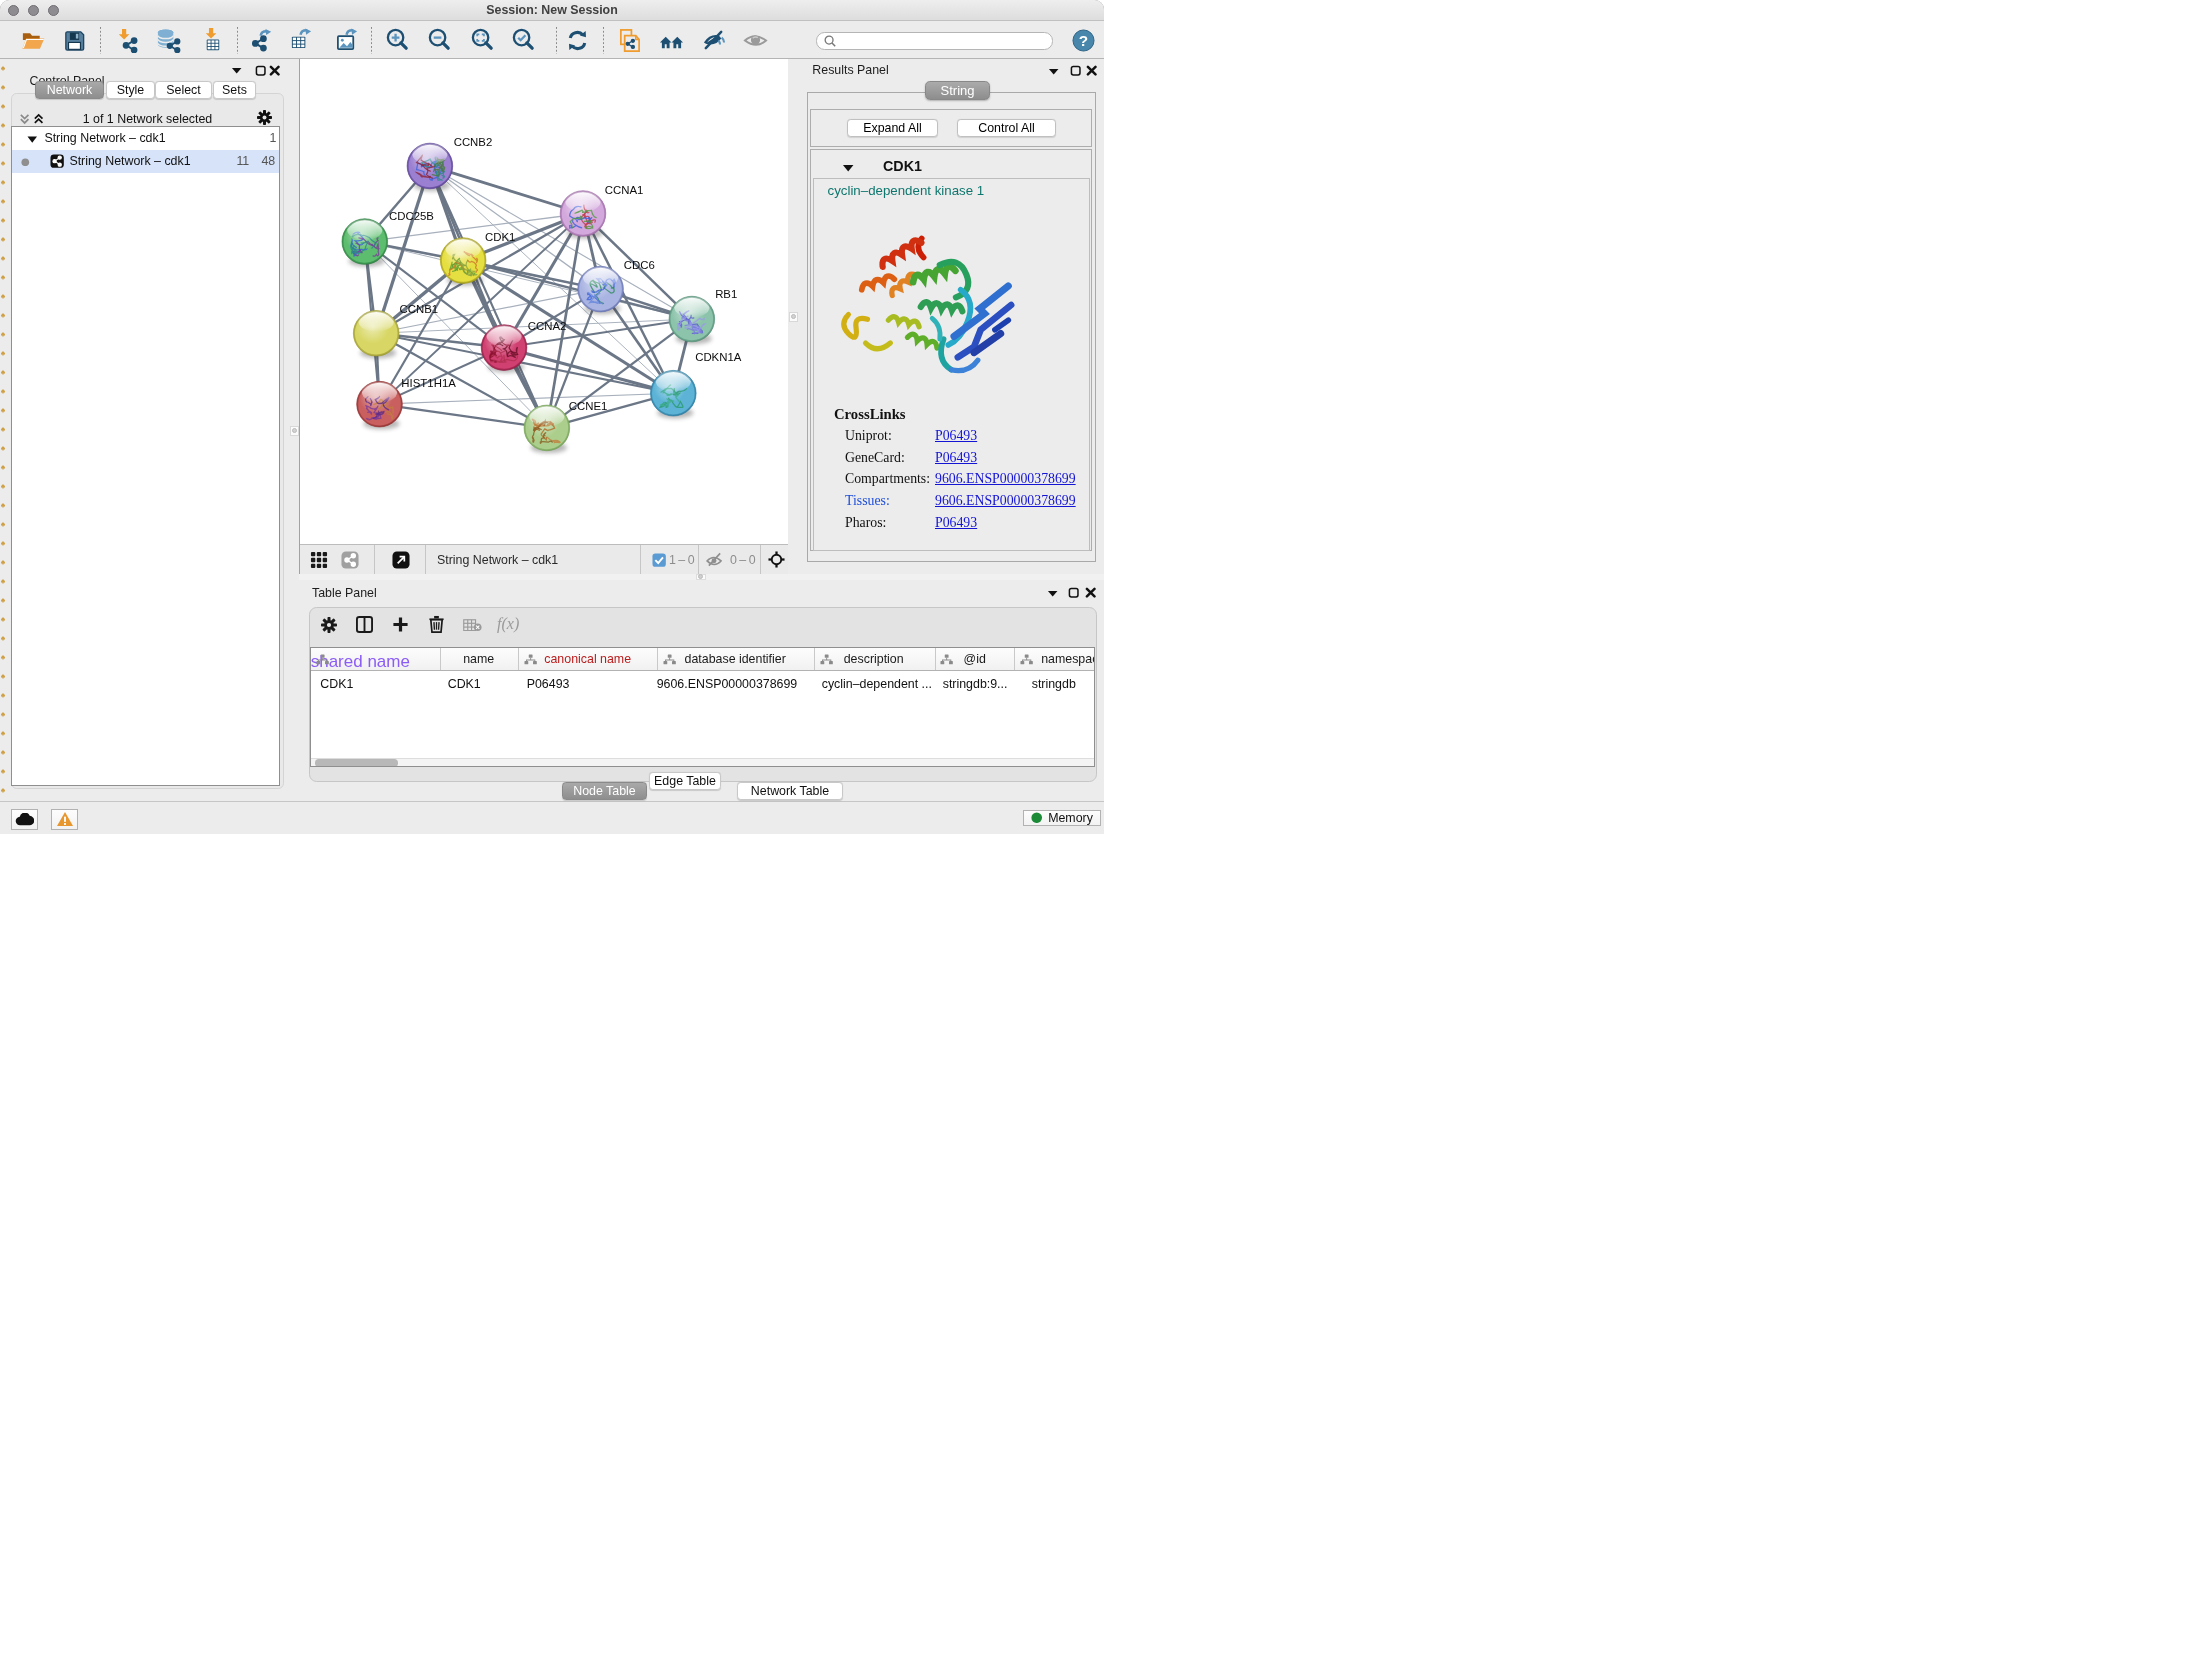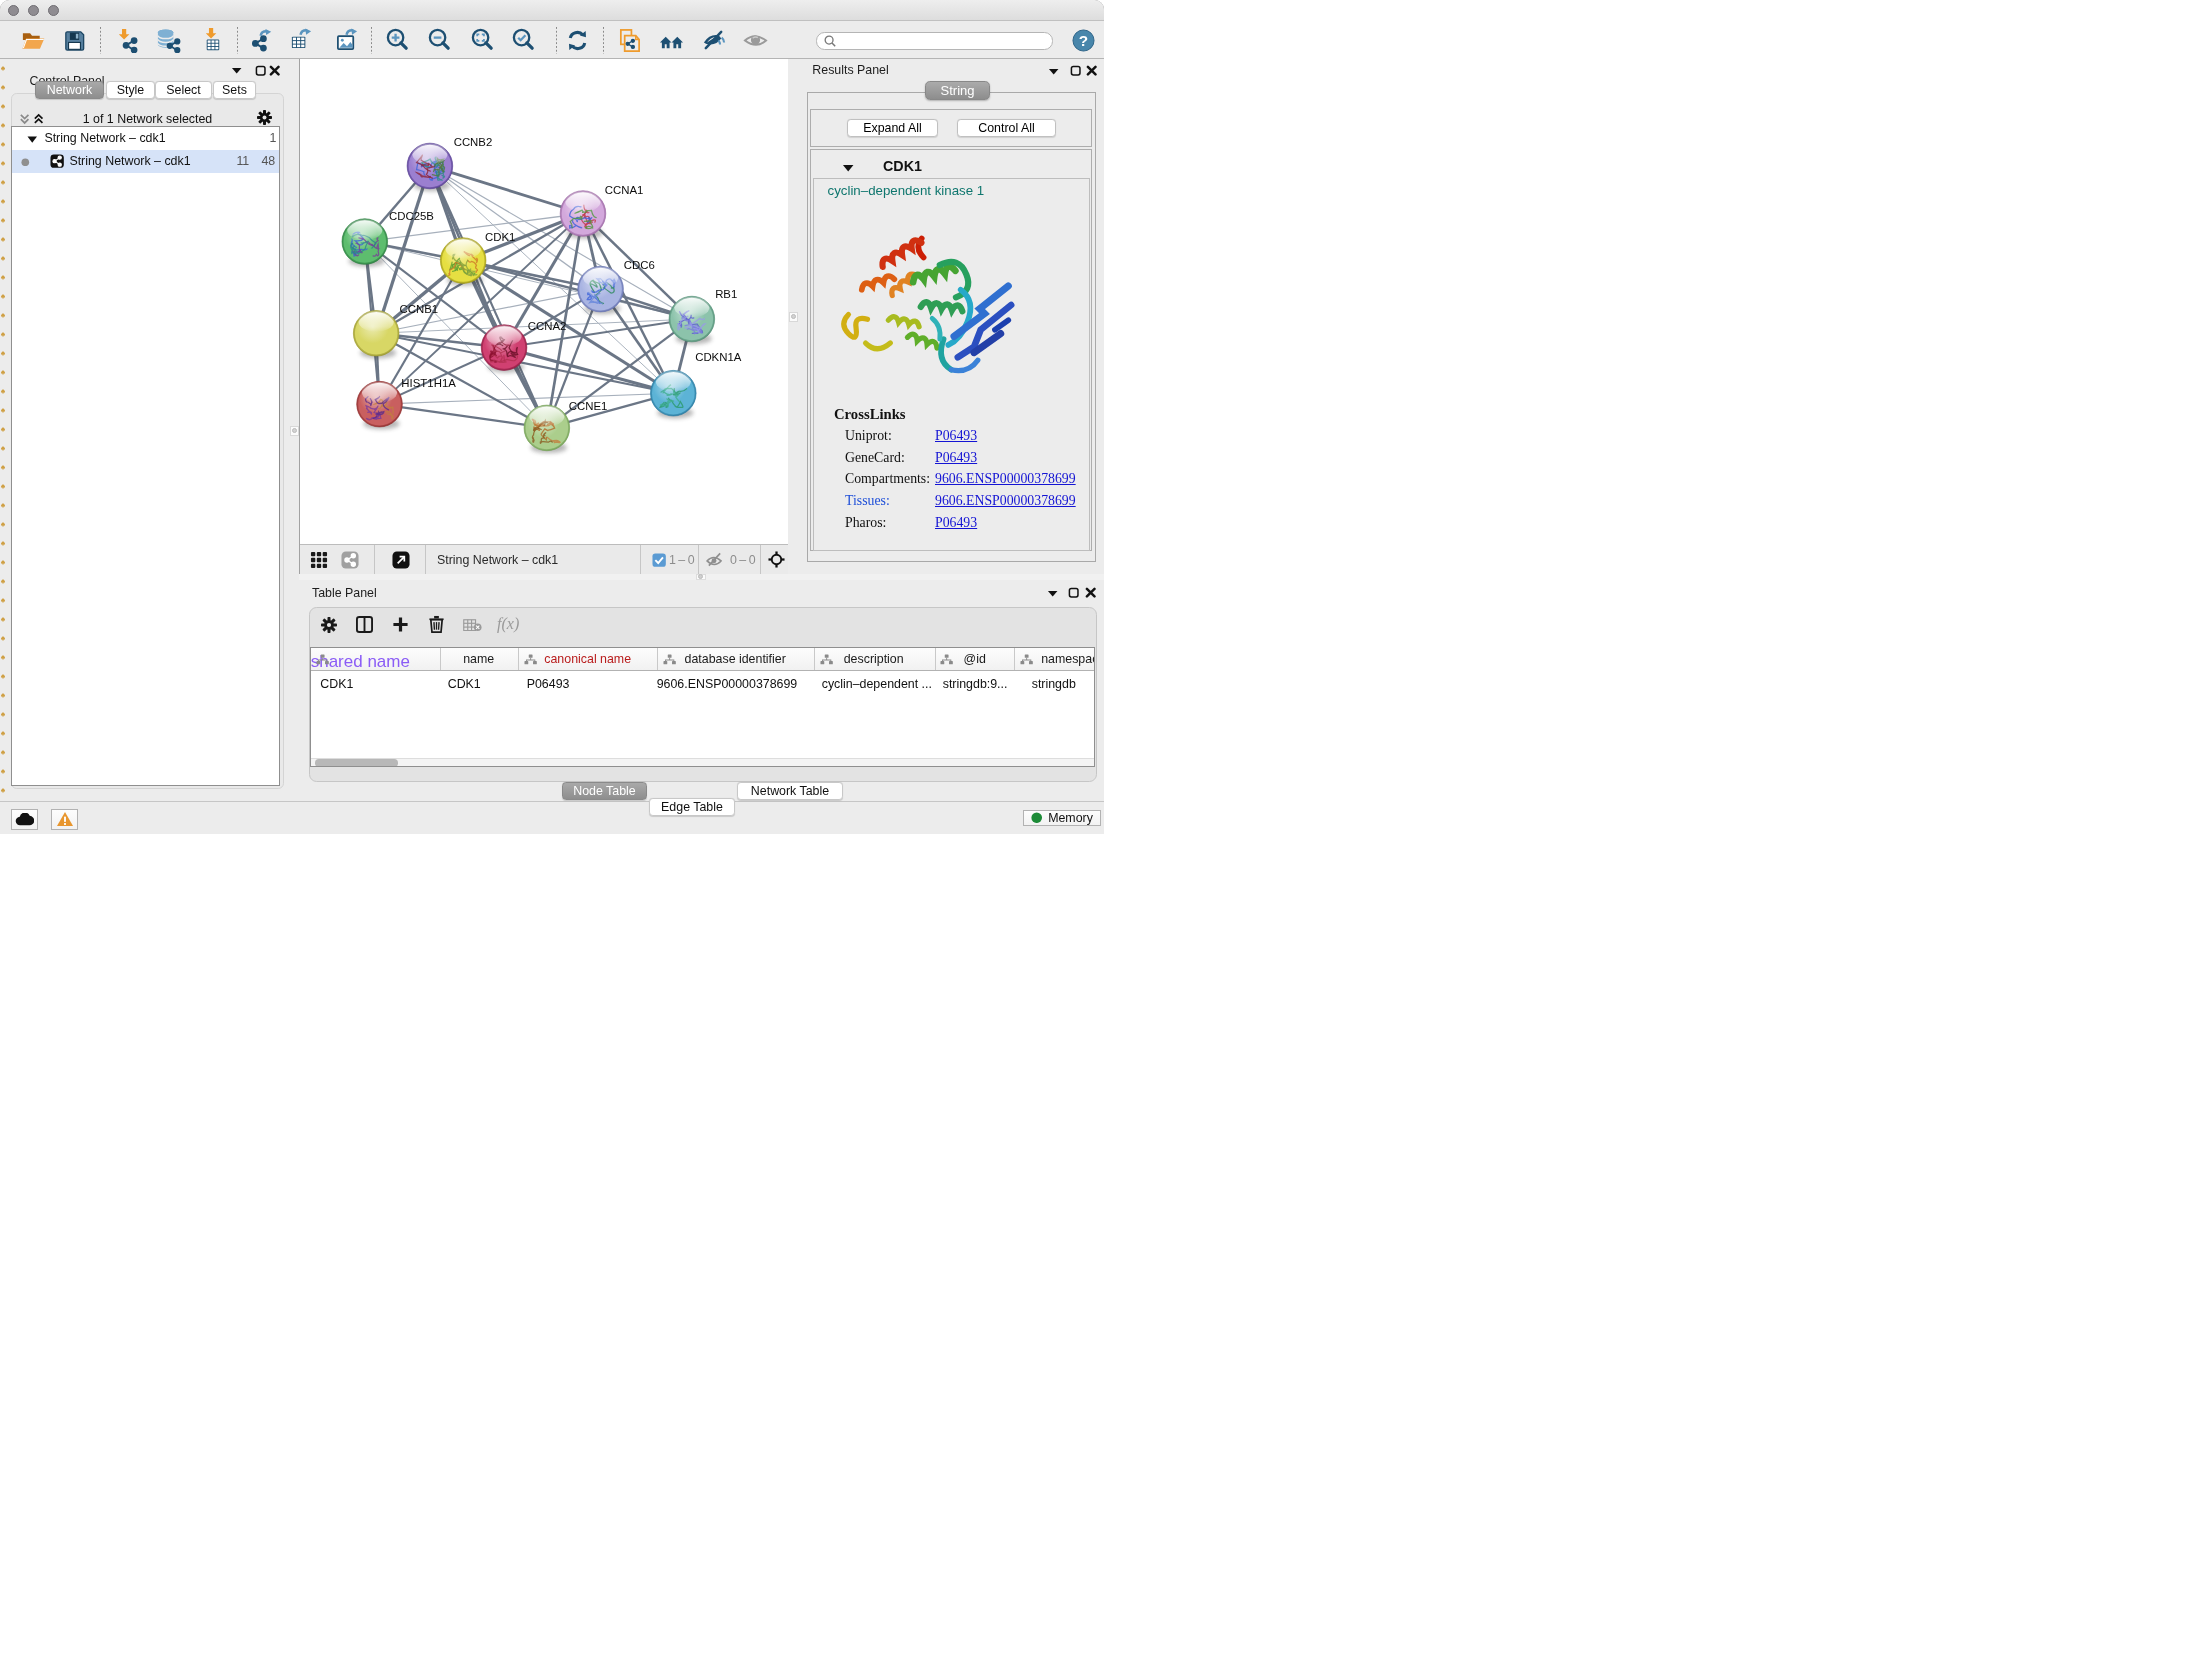--- a/index.html
+++ b/index.html
@@ -29,20 +29,21 @@
 #tablepanel{left:299px;top:580px;width:806px;height:221px;background:#ececec;}
 #statusbar{left:0;top:801px;width:1104px;height:33px;border-top:1px solid #c6c6c6;background:#ececec;}
 .sbtn{position:absolute;background:linear-gradient(#fdfdfd,#f2f2f2);border:1px solid #b2b2b2;display:flex;align-items:center;justify-content:center;}
 .serif{font-family:"Liberation Serif",serif;}
 a.lnk{color:#1414d4;text-decoration:underline;}
 </style></head><body>
 <div id="titlebar" class="abs">
     <div class="tl-circle" style="left:8px"></div>
     <div class="tl-circle" style="left:28px"></div>
     <div class="tl-circle" style="left:48px"></div>
+    <div id="titletext" class="abs">Session: New Session</div>
   </div>
 <div id="toolbar" class="abs">
     <div class="tbi" style="left:20px;width:25px">
       <svg width="25" height="25" viewBox="0 0 26 26" style="">
         <path d="M3,5.5 h7.5 l2,2.5 h8 v4.5 h-17.5 z" fill="#a85f10"></path>
         <path d="M2.5,21.5 l3.8,-10.5 h19 l-4.6,10.5 z" fill="#f2a64d"></path>
         <path d="M3.5,20.8 l3.2,-8.8 h18" fill="none" stroke="#fdfdfd" stroke-width="1.1"></path>
       </svg>
     </div>
     <div class="tbi" style="left:62px;width:25px">
@@ -846,21 +847,21 @@
       <div class="abs" style="left:137px;top:28.5px;font-size:12.4px;color:#111">CDK1</div>
       <div class="abs" style="left:216px;top:28.5px;font-size:12.4px;color:#111">P06493</div>
       <div class="abs" style="left:346px;top:28.5px;font-size:12.4px;color:#111">9606.ENSP00000378699</div>
       <div class="abs" style="left:511px;top:28.5px;font-size:12.4px;color:#111">cyclin–dependent ...</div>
       <div class="abs" style="left:632px;top:28.5px;font-size:12.4px;color:#111">stringdb:9...</div>
       <div class="abs" style="left:721px;top:28.5px;font-size:12.4px;color:#111">stringdb</div>
       <div class="abs" style="left:0px;top:110px;width:784px;height:9.5px;background:#f4f4f4;border-top:1px solid #ddd"></div>
       <div class="abs" style="left:4.4px;top:111px;width:83px;height:7.6px;background:#b8b8b8;border-radius:3.8px"></div>
     </div>
     <div class="tab tabsel" style="left:263px;top:202px;width:85px">Node Table</div>
-    <div class="tab" style="left:350px;top:218px;width:86px">Edge Table</div>
+    <div class="tab" style="left:350px;top:192px;width:72px">Edge Table</div>
     <div class="tab" style="left:438px;top:202px;width:106px">Network Table</div>
   </div>
 <div id="statusbar" class="abs">
     <div class="sbtn" style="left:10.5px;top:6.7px;width:27.6px;height:21.4px">
       <svg width="19" height="13.3" viewBox="0 0 20 14">
         <path d="M5.5,13 a4.5,4.5 0 0 1 -0.5,-9 a5.5,5.5 0 0 1 10.5,-1 a4,4 0 0 1 -0.5,10 z" fill="#111"></path>
       </svg>
     </div>
     <div class="sbtn" style="left:51px;top:6.7px;width:27px;height:21.4px">
       <svg width="18" height="16" viewBox="0 0 19 17">

